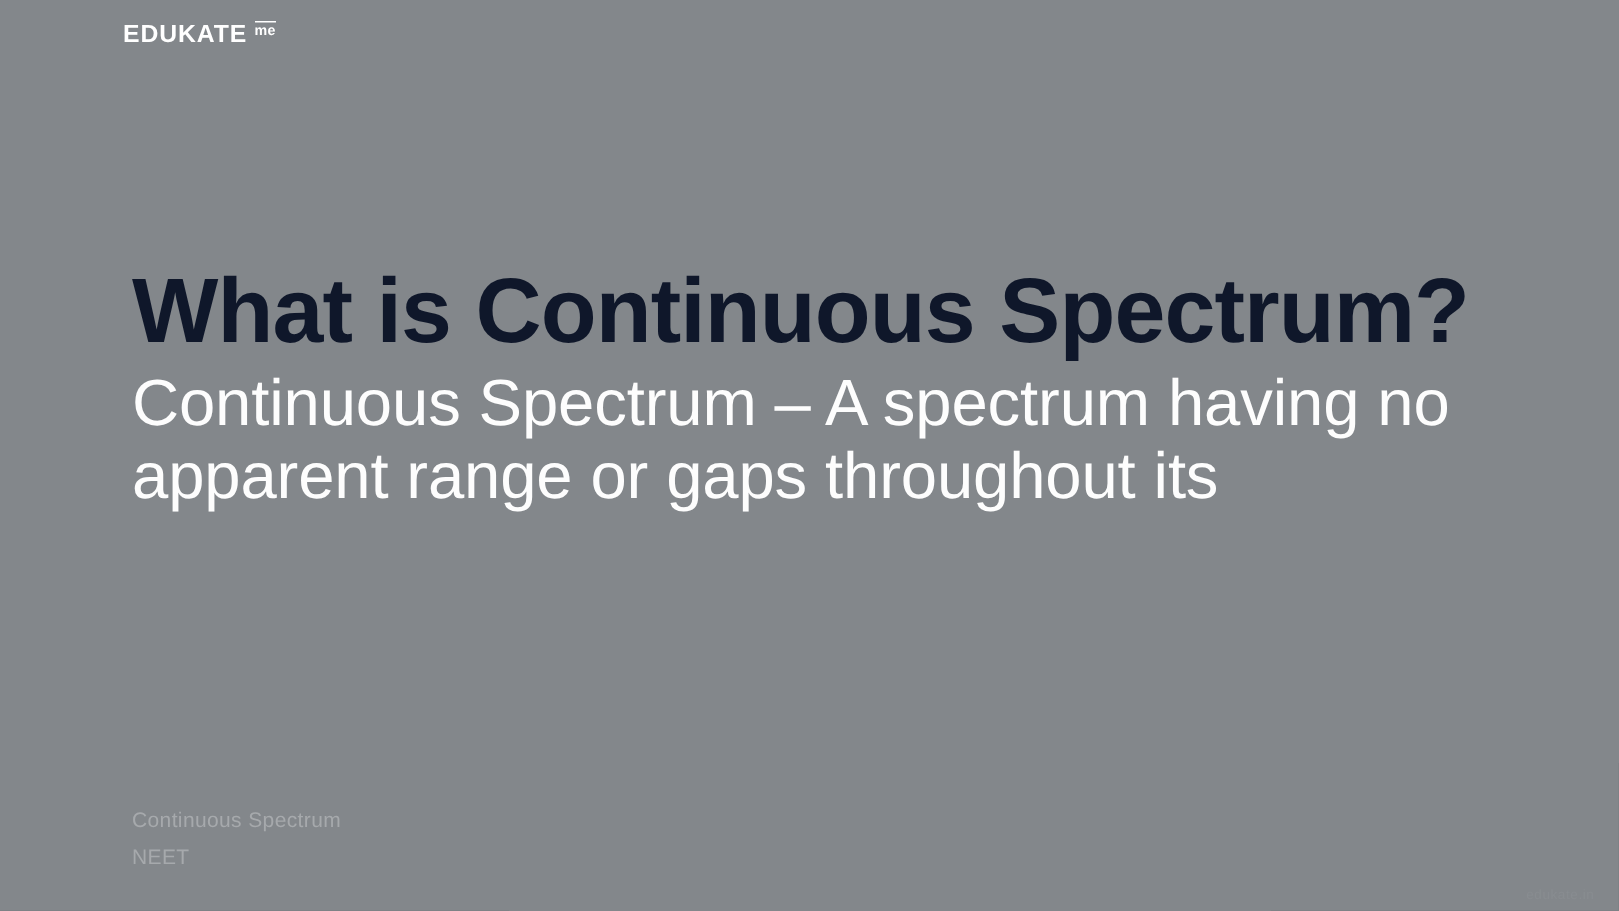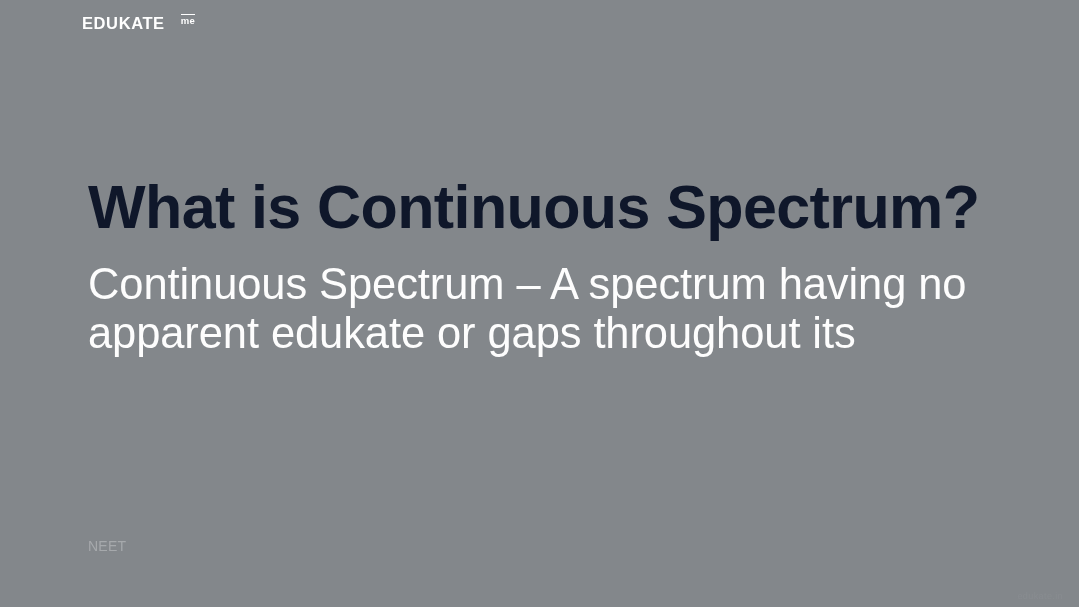--- a/index.html
+++ b/index.html
@@ -34,21 +34,21 @@
     font-size: 16.5px;
     font-weight: bold;
     color: #ffffff;
     letter-spacing: 0.6px;
   }
   .logo-sup {
     font-size: 9.5px;
     font-weight: bold;
     color: #ffffff;
     letter-spacing: 0.2px;
-    margin-left: 16px;
+    margin-left: 5px;
     position: relative;
     top: -1px;
     border-top: 1.4px solid #ffffff;
     padding-top: 1px;
   }
 
   
   .title {
     position: absolute;
     left: 88px;
@@ -59,21 +59,21 @@
     color: #0f172a;
     letter-spacing: -0.6px;
     line-height: 1.06;
     white-space: nowrap;
   }
 
   
   .body-text {
     position: absolute;
     left: 88px;
-    top: 260px;
+    top: 245px;
     width: 880px;
     font-size: 43.5px;
     font-weight: normal;
     color: #fdfdfd;
     line-height: 49px;
     letter-spacing: -0.1px;
   }
 
   
   .footer {
@@ -108,22 +108,23 @@
 
   <div class="logo">
     <span class="logo-word">EDUKATE</span>
     <span class="logo-sup">me</span>
   </div>
 
   <h1 class="title">What is Continuous Spectrum?</h1>
 
   <div class="body-text">
     <div>Continuous Spectrum – A spectrum having no</div>
-    <div>apparent edukate or gaps throughout its</div>
+    <div>apparent range or gaps throughout its</div>
   </div>
 
   <div class="footer">
+    <div class="footer-line">Continuous Spectrum</div>
     <div class="footer-line">NEET</div>
   </div>
 
   <div class="watermark">edukate.in</div>
 
 </div>
 
 </body></html>

